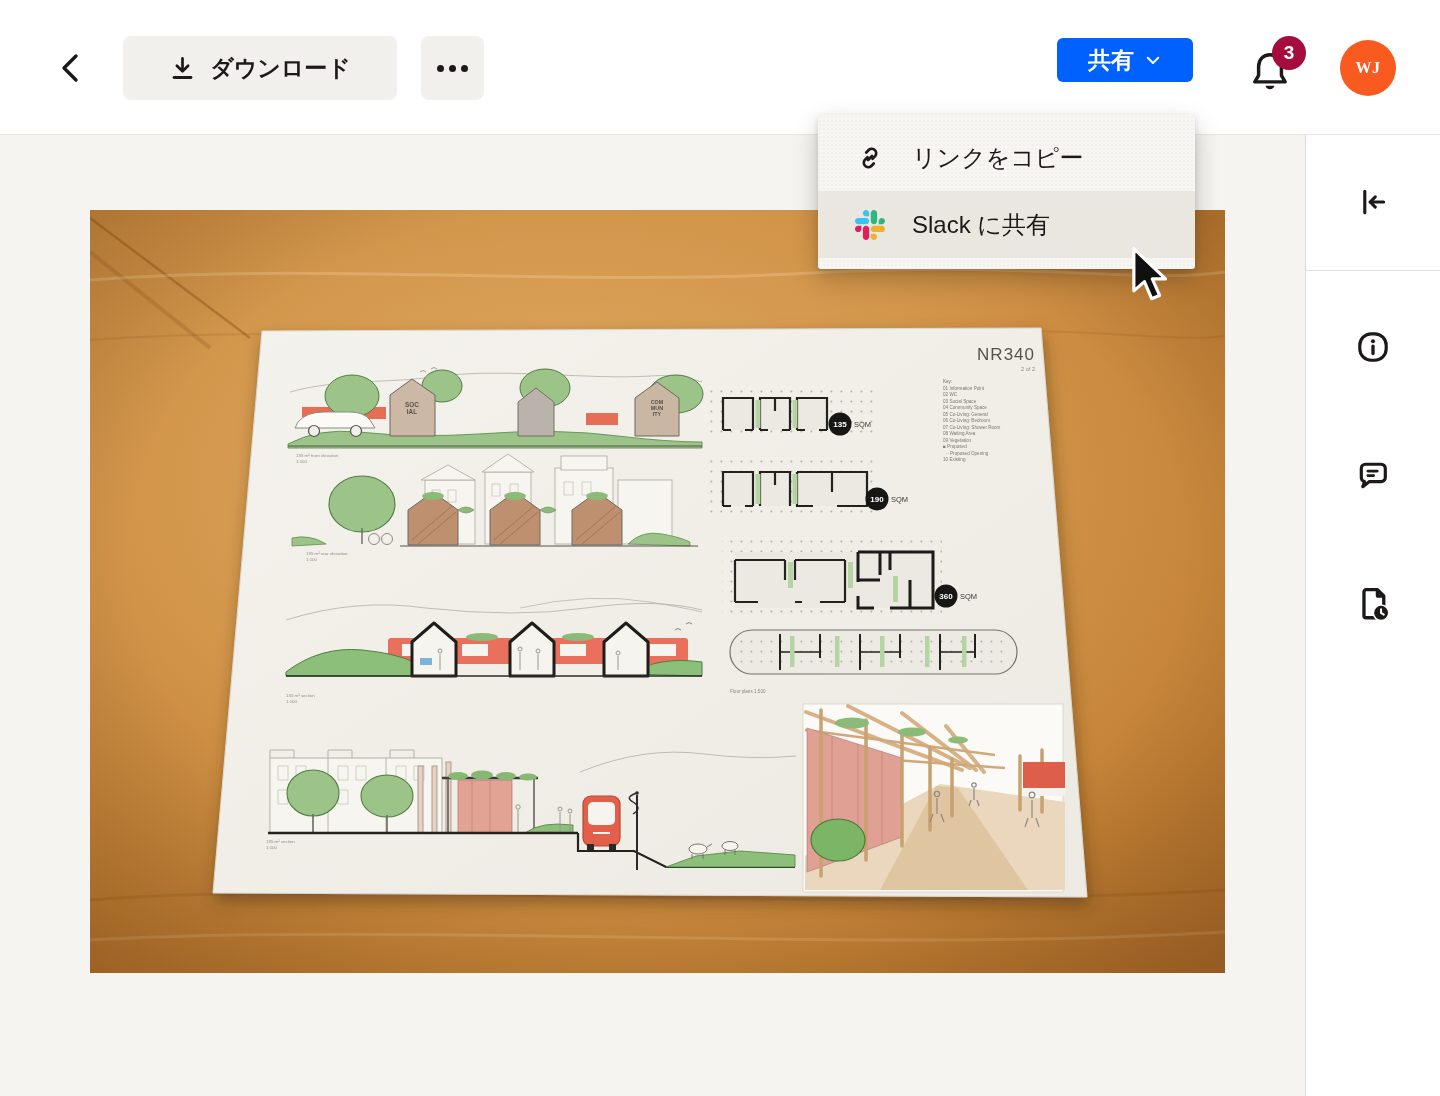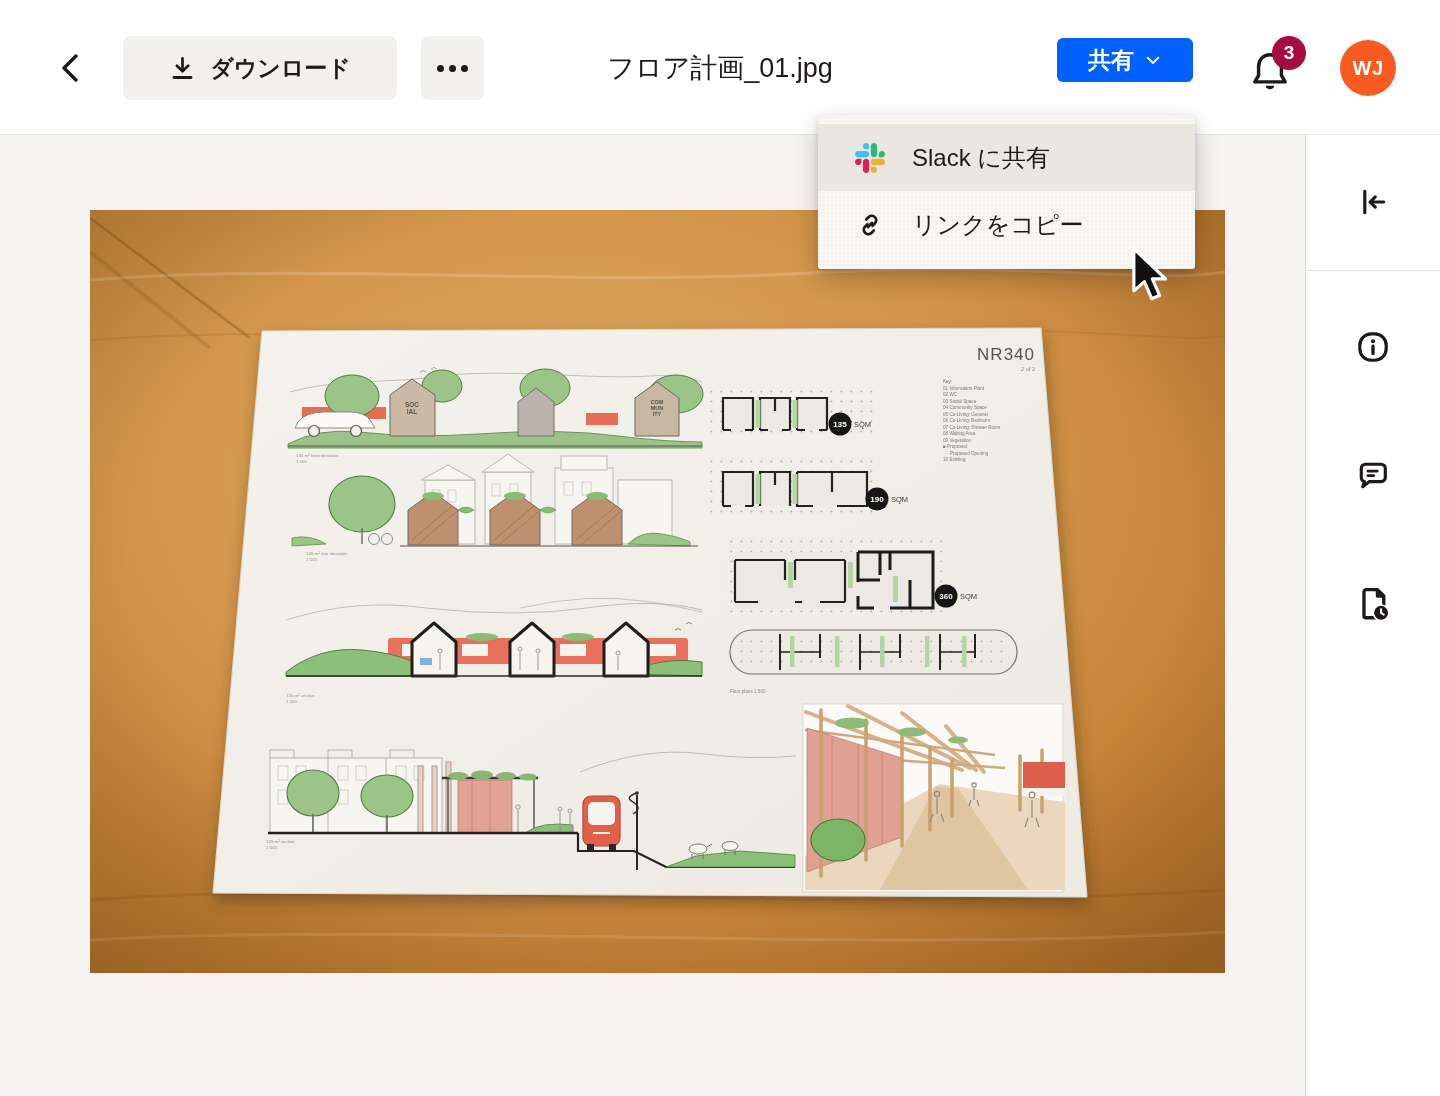--- a/index.html
+++ b/index.html
@@ -39,23 +39,23 @@
   .bell-btn{
     position:absolute;left:1246px;top:40px;width:58px;height:58px;background:none;border:none;cursor:pointer;padding:0;
   }
   .bell-badge{
     position:absolute;right:-2px;top:-4px;width:34px;height:34px;border-radius:50%;
     background:#a50d3f;color:#fff;font-size:19px;font-weight:700;
     display:flex;align-items:center;justify-content:center;
   }
   .avatar{
     position:absolute;left:1340px;top:40px;width:56px;height:56px;border-radius:50%;
-    background:#f95a20;color:#fff;font-size:20px;font-weight:700;letter-spacing:.5px;
+    background:#f95a20;color:#fff;font-size:16px;font-weight:700;letter-spacing:.5px;
     display:flex;align-items:center;justify-content:center;cursor:pointer;border:none;
-    font-family:Liberation Sans, sans-serif;
+    font-family:Liberation Serif, serif;
   }
   
   .sidebar{
     position:absolute;right:0;top:134px;width:134px;height:962px;background:#ffffff;
     border-left:1px solid #dcd9d4;z-index:15;
   }
   .sidebar-top{height:136px;border-bottom:1px solid #e3e1dc;display:flex;align-items:center;justify-content:center;}
   .side-icon-btn{background:none;border:none;cursor:pointer;width:56px;height:56px;
     display:flex;align-items:center;justify-content:center;padding:0;}
   .sidebar-stack{display:flex;flex-direction:column;align-items:center;gap:72px;padding-top:48px;}
@@ -97,21 +97,20 @@
     </svg>
     <span>ダウンロード</span>
   </button>
 
   <button class="chip-btn more-btn">
     <span class="dot"></span>
     <span class="dot"></span>
     <span class="dot"></span>
   </button>
 
-  <div class="file-title">フロア計画_01.jpg</div>
 
   <button class="share-btn">
     <span>共有</span>
     <svg width="18" height="18" viewBox="0 0 24 24">
       <path d="M5 9l7 7 7-7" fill="none" stroke="#ffffff" stroke-width="2.6" stroke-linecap="round" stroke-linejoin="round"></path>
     </svg>
   </button>
 
   <button class="bell-btn">
     <svg width="44" height="48" viewBox="0 0 32 34" style="position:absolute;left:2px;top:8px;">
@@ -505,44 +504,44 @@
             <circle cx="884" cy="575" r="2.2"></circle>
           <path d="M942,590 v18 M938,608 l-3,9 M946,608 l3,9"></path>
             <circle cx="942" cy="585" r="2.8"></circle>
         </g>
       </g>
     </g>
   </svg>
 </main>
 
 <div class="menu">
+  <div class="menu-item">
+    <span class="mi-icon">
+      <svg width="30" height="30" viewBox="0 0 24 24">
+        <path d="M13.6 10.4l-3.2 3.2" stroke="#1e1919" stroke-width="2.2" fill="none" stroke-linecap="round"></path>
+        <path d="M9 7.6l2.1-2.1a3.55 3.55 0 0 1 5 5L14 12.6" stroke="#1e1919" stroke-width="2.2" fill="none" stroke-linecap="round"></path>
+        <path d="M15 16.4l-2.1 2.1a3.55 3.55 0 0 1-5-5L10 11.4" stroke="#1e1919" stroke-width="2.2" fill="none" stroke-linecap="round"></path>
+      </svg>
+    </span>
+    <span>リンクをコピー</span>
+  </div>
   <div class="menu-item hovered">
     <span class="mi-icon">
       <svg width="30" height="30" viewBox="0 0 122.8 122.8">
         <path d="M25.8 77.6c0 7.1-5.8 12.9-12.9 12.9S0 84.7 0 77.6s5.8-12.9 12.9-12.9h12.9v12.9z" fill="#E01E5A"></path>
         <path d="M32.3 77.6c0-7.1 5.8-12.9 12.9-12.9s12.9 5.8 12.9 12.9v32.3c0 7.1-5.8 12.9-12.9 12.9s-12.9-5.8-12.9-12.9V77.6z" fill="#E01E5A"></path>
         <path d="M45.2 25.8c-7.1 0-12.9-5.8-12.9-12.9S38.1 0 45.2 0s12.9 5.8 12.9 12.9v12.9H45.2z" fill="#36C5F0"></path>
         <path d="M45.2 32.3c7.1 0 12.9 5.8 12.9 12.9s-5.8 12.9-12.9 12.9H12.9C5.8 58.1 0 52.3 0 45.2s5.8-12.9 12.9-12.9h32.3z" fill="#36C5F0"></path>
         <path d="M97 45.2c0-7.1 5.8-12.9 12.9-12.9s12.9 5.8 12.9 12.9-5.8 12.9-12.9 12.9H97V45.2z" fill="#2EB67D"></path>
         <path d="M90.5 45.2c0 7.1-5.8 12.9-12.9 12.9s-12.9-5.8-12.9-12.9V12.9C64.7 5.8 70.5 0 77.6 0s12.9 5.8 12.9 12.9v32.3z" fill="#2EB67D"></path>
         <path d="M77.6 97c7.1 0 12.9 5.8 12.9 12.9s-5.8 12.9-12.9 12.9-12.9-5.8-12.9-12.9V97h12.9z" fill="#ECB22E"></path>
         <path d="M77.6 90.5c-7.1 0-12.9-5.8-12.9-12.9s5.8-12.9 12.9-12.9h32.3c7.1 0 12.9 5.8 12.9 12.9s-5.8 12.9-12.9 12.9H77.6z" fill="#ECB22E"></path>
       </svg>
     </span>
     <span>Slack に共有</span>
   </div>
-  <div class="menu-item">
-    <span class="mi-icon">
-      <svg width="30" height="30" viewBox="0 0 24 24">
-        <path d="M13.6 10.4l-3.2 3.2" stroke="#1e1919" stroke-width="2.2" fill="none" stroke-linecap="round"></path>
-        <path d="M9 7.6l2.1-2.1a3.55 3.55 0 0 1 5 5L14 12.6" stroke="#1e1919" stroke-width="2.2" fill="none" stroke-linecap="round"></path>
-        <path d="M15 16.4l-2.1 2.1a3.55 3.55 0 0 1-5-5L10 11.4" stroke="#1e1919" stroke-width="2.2" fill="none" stroke-linecap="round"></path>
-      </svg>
-    </span>
-    <span>リンクをコピー</span>
-  </div>
 </div>
 
 <div class="cursor">
   <svg width="46" height="58" viewBox="0 0 34 44">
     <polygon points="4,2 4,34 12,27 17.5,40 23.5,37.5 18,25 28,25" fill="#101010" stroke="#ffffff" stroke-width="2.4" stroke-linejoin="round"></polygon>
   </svg>
 </div>
 
 </body></html>

